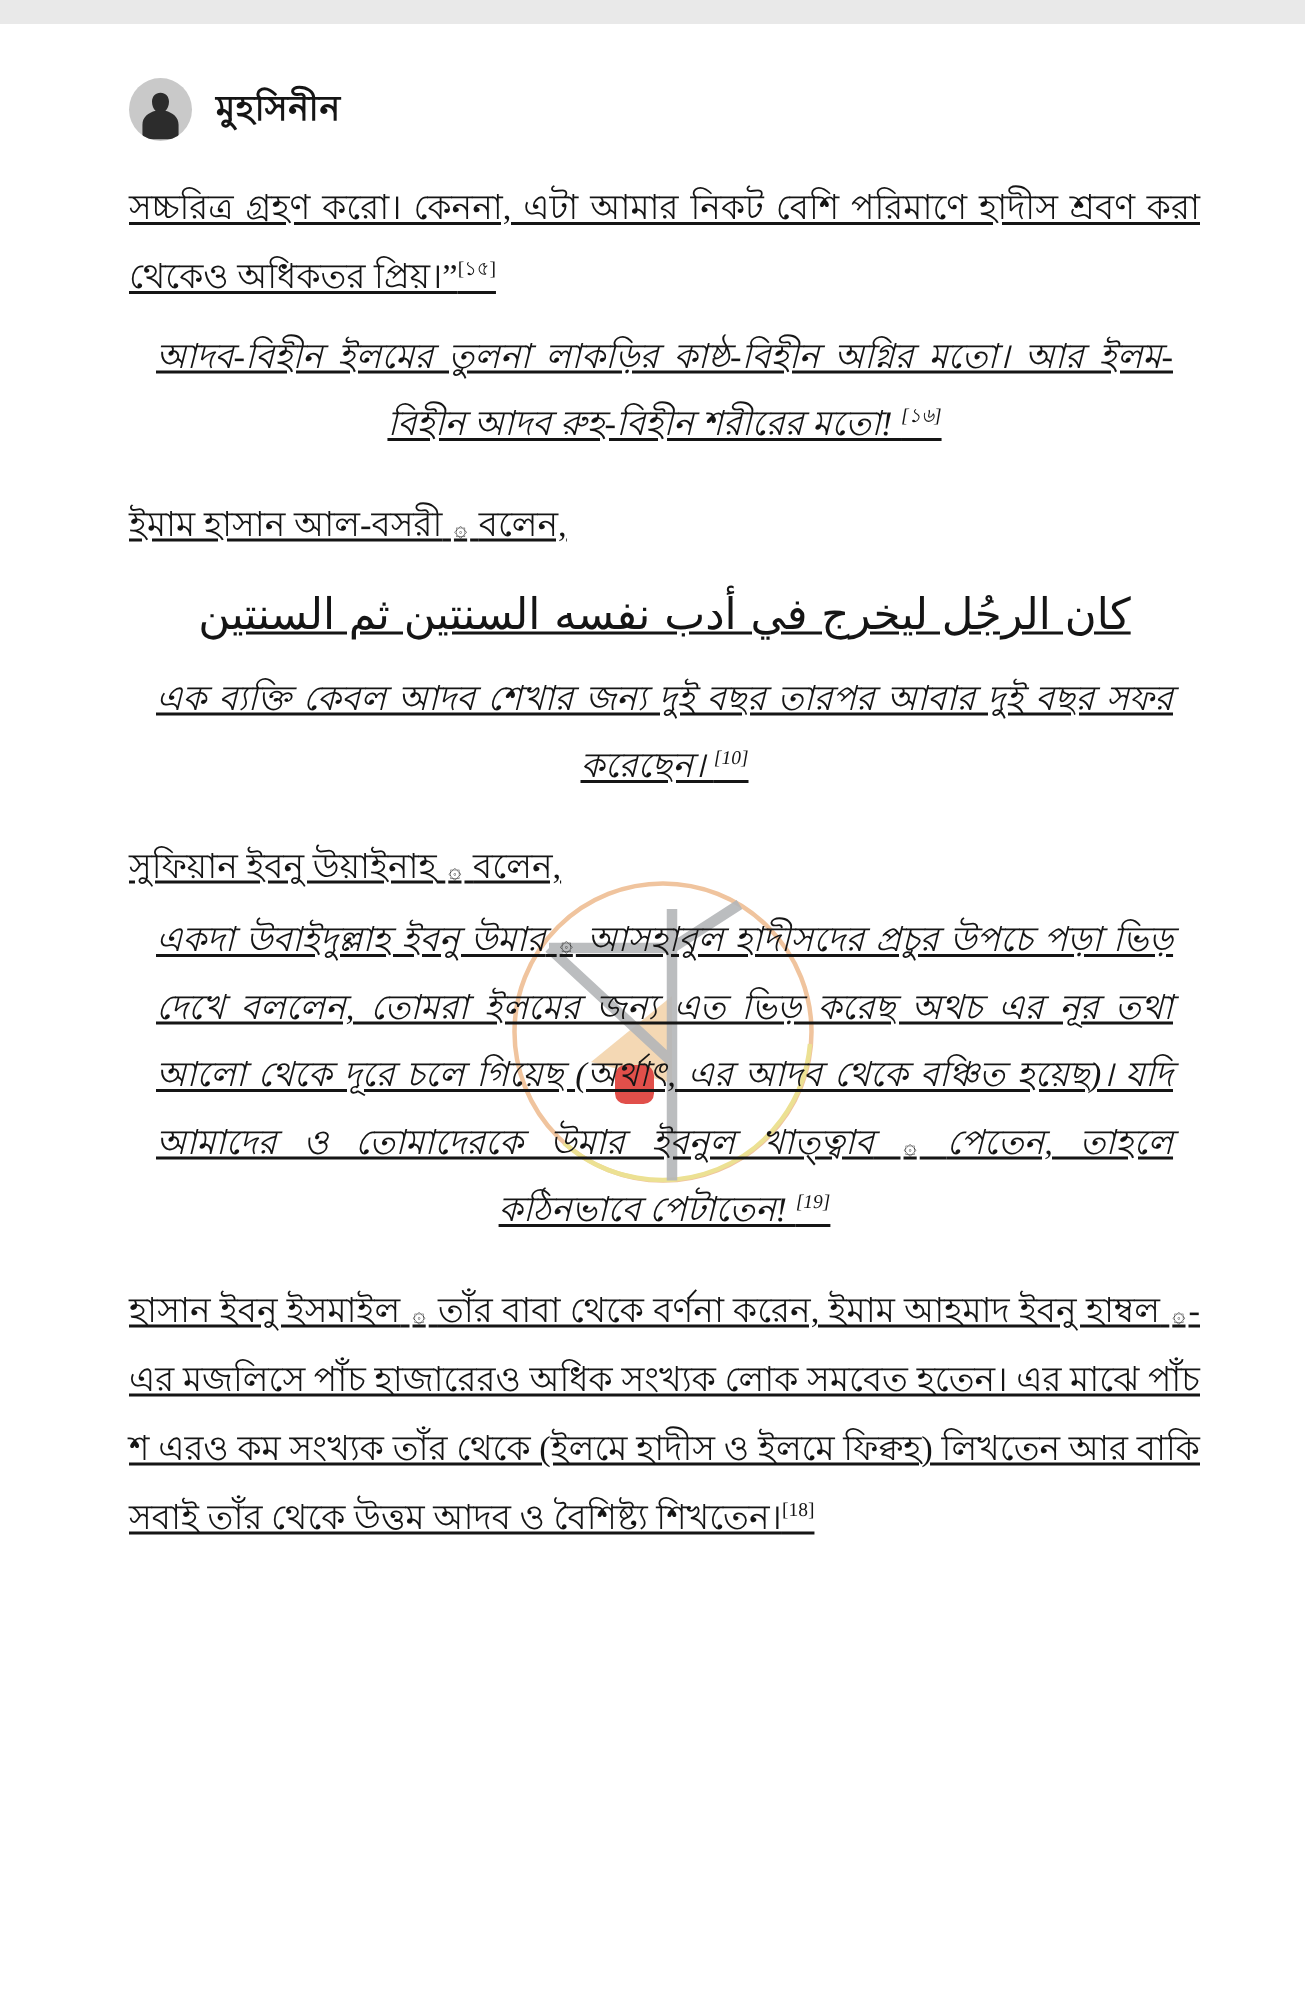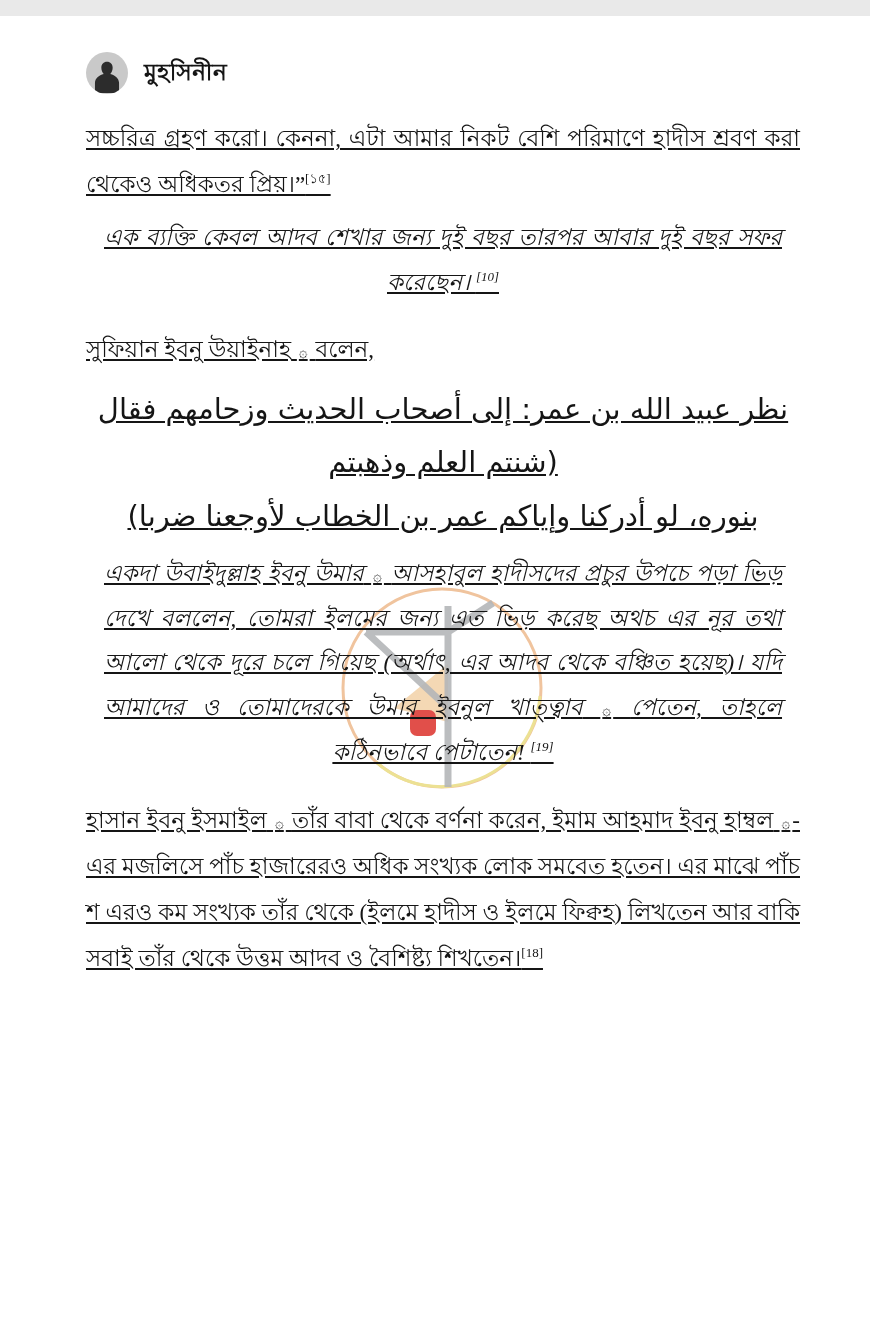--- a/index.html
+++ b/index.html
@@ -58,31 +58,34 @@
     </div>
     <div class="app-title">মুহসিনীন</div>
   </div>
 
   <div class="content">
 
     <p class="body-p"><span>সচ্চরিত্র গ্রহণ করো। কেননা, এটা আমার নিকট বেশি পরিমাণে হাদীস শ্রবণ করা থেকেও অধিকতর প্রিয়।”</span><sup class="ref">[১৫]</sup></p>
 
 
 
+    <p class="trans"><span>আদব-বিহীন ইলমের তুলনা লাকড়ির কাষ্ঠ-বিহীন অগ্নির মতো। আর ইলম-বিহীন আদব রুহ-বিহীন শরীরের মতো! </span><sup class="ref">[১৬]</sup></p>
 
+    <p class="attr-p"><span>ইমাম হাসান আল-বসরী</span>
+      <span class="hon">۞</span>
+      <span>বলেন,</span></p>
 
+    <div class="arabic">كان الرجُل ليخرج في أدب نفسه السنتين ثم السنتين</div>
 
     <p class="trans"><span>এক ব্যক্তি কেবল আদব শেখার জন্য দুই বছর তারপর আবার দুই বছর সফর করেছেন। </span><sup class="ref">[10]</sup></p>
 
     <p class="attr-p"><span>সুফিয়ান ইবনু উয়াইনাহ</span>
       <span class="hon">۞</span>
       <span>বলেন,</span></p>
 
-    <div class="arabic"><span>نظر عبيد الله بن عمر: إلى أصحاب الحديث وزحامهم فقال (شنتم العلم وذهبتم</span><br>
-      <span>بنوره، لو أدركنا وإياكم عمر بن الخطاب لأوجعنا ضربا)</span></div>
 
     <p class="trans"><span>একদা উবাইদুল্লাহ ইবনু উমার</span>
       <span class="hon">۞</span>
       <span>আসহাবুল হাদীসদের প্রচুর উপচে পড়া ভিড় দেখে বললেন, তোমরা ইলমের জন্য এত ভিড় করেছ অথচ এর নূর তথা আলো থেকে দূরে চলে গিয়েছ (অর্থাৎ, এর আদব থেকে বঞ্চিত হয়েছ)।  যদি আমাদের ও তোমাদেরকে উমার ইবনুল খাত্ত্বাব</span>
       <span class="hon">۞</span>
       <span>পেতেন, তাহলে কঠিনভাবে পেটাতেন! </span><sup class="ref">[19]</sup></p>
 
     <p class="body-p"><span>হাসান ইবনু ইসমাইল</span>
       <span class="hon">۞</span>
       <span>তাঁর বাবা থেকে বর্ণনা করেন, ইমাম আহমাদ ইবনু হাম্বল</span>

